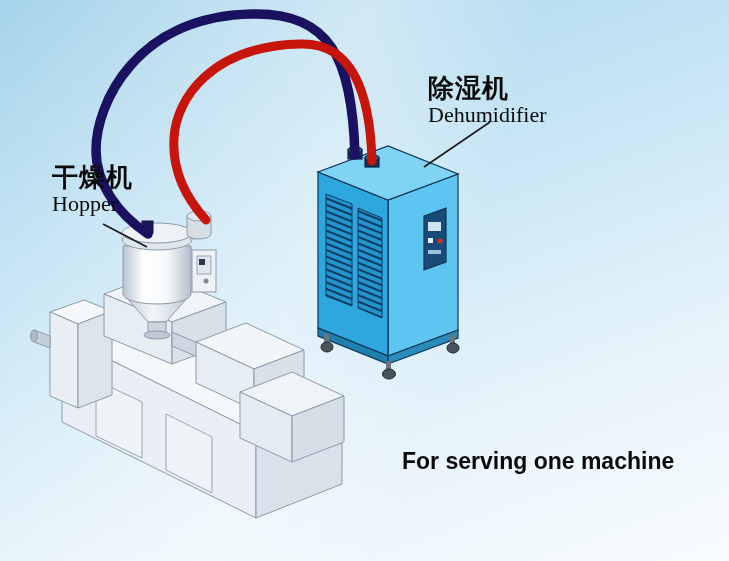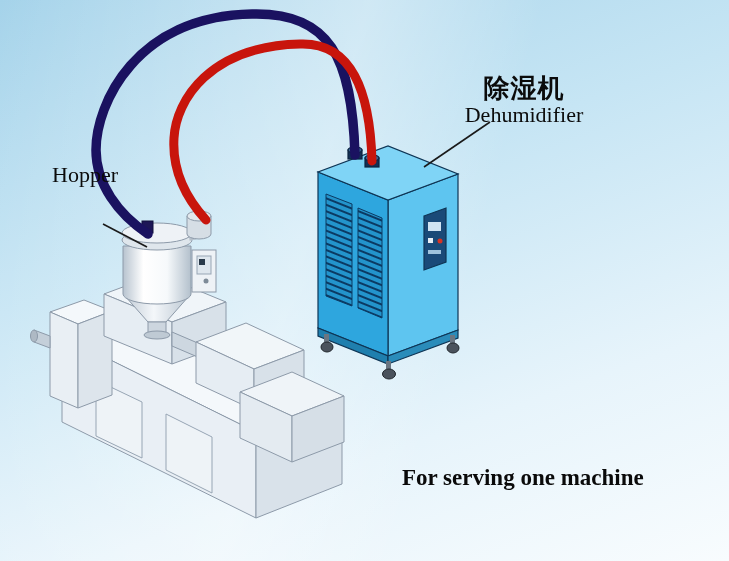--- a/index.html
+++ b/index.html
@@ -9,24 +9,24 @@
     font-family:"Liberation Sans",sans-serif;color:#111;
     background:
       linear-gradient(105deg, rgba(255,255,255,0) 0%, rgba(255,255,255,.38) 42%, rgba(255,255,255,0) 62%),
       linear-gradient(160deg,#a5d3ea 0%,#c6e5f4 38%,#e7f4fb 72%,#f8fcfe 100%);
   }
   .scene-svg{position:absolute;left:0;top:0;width:729px;height:561px}
   .label{position:absolute;line-height:1.12}
   .cn{font-size:26px;font-weight:800;letter-spacing:1px;color:#0b0b0b}
   .en{font-family:"Liberation Serif",serif;font-size:22px;font-weight:400;color:#0b0b0b}
   .hopper-label{left:52px;top:163px}
-  .dehu-label{left:444px;top:74px;width:160px;text-align:center}
+  .dehu-label{left:428px;top:74px;width:160px;}
   .title-block{left:402px;top:448px}
   .title-cn{font-size:29px;font-weight:800;letter-spacing:1.5px;color:#0a0a0a}
-  .title-en{font-family:Liberation Serif, serif;font-size:23px;font-weight:700;margin-top:17px;color:#0a0a0a}
+  .title-en{font-family:Liberation Sans, sans-serif;font-size:23px;font-weight:700;margin-top:1px;color:#0a0a0a}
 </style>
 </head>
 <body>
 
 <div class="canvas">
 
   <svg class="scene-svg" viewBox="0 0 729 561">
     <defs>
       <linearGradient id="hopperGrad" x1="0" y1="0" x2="1" y2="0">
         <stop offset="0" stop-color="#b7c3cf"></stop>
@@ -126,20 +126,21 @@
     </g>
 
     <path d="M148,234 C118,214 96,184 96,150 C96,104 136,16 252,14 C330,12 352,58 355,155" fill="none" stroke="#1a1260" stroke-width="9.5" stroke-linecap="round"></path>
     <path d="M206,220 C186,198 172,170 174,138 C176,100 210,46 300,44 C352,42 370,92 372,161" fill="none" stroke="#c8150c" stroke-width="9" stroke-linecap="round"></path>
 
     <line x1="103" y1="224" x2="147" y2="247" stroke="#1a1a1a" stroke-width="1.6"></line>
     <line x1="490" y1="122" x2="424" y2="167" stroke="#1a1a1a" stroke-width="1.6"></line>
   </svg>
 
   <div class="label hopper-label">
+    <div class="cn">干燥机</div>
     <div class="en">Hopper</div>
   </div>
 
   <div class="label dehu-label">
     <div class="cn">除湿机</div>
     <div class="en">Dehumidifier</div>
   </div>
 
   <div class="label title-block">
     <div class="title-en">For serving one machine</div>

